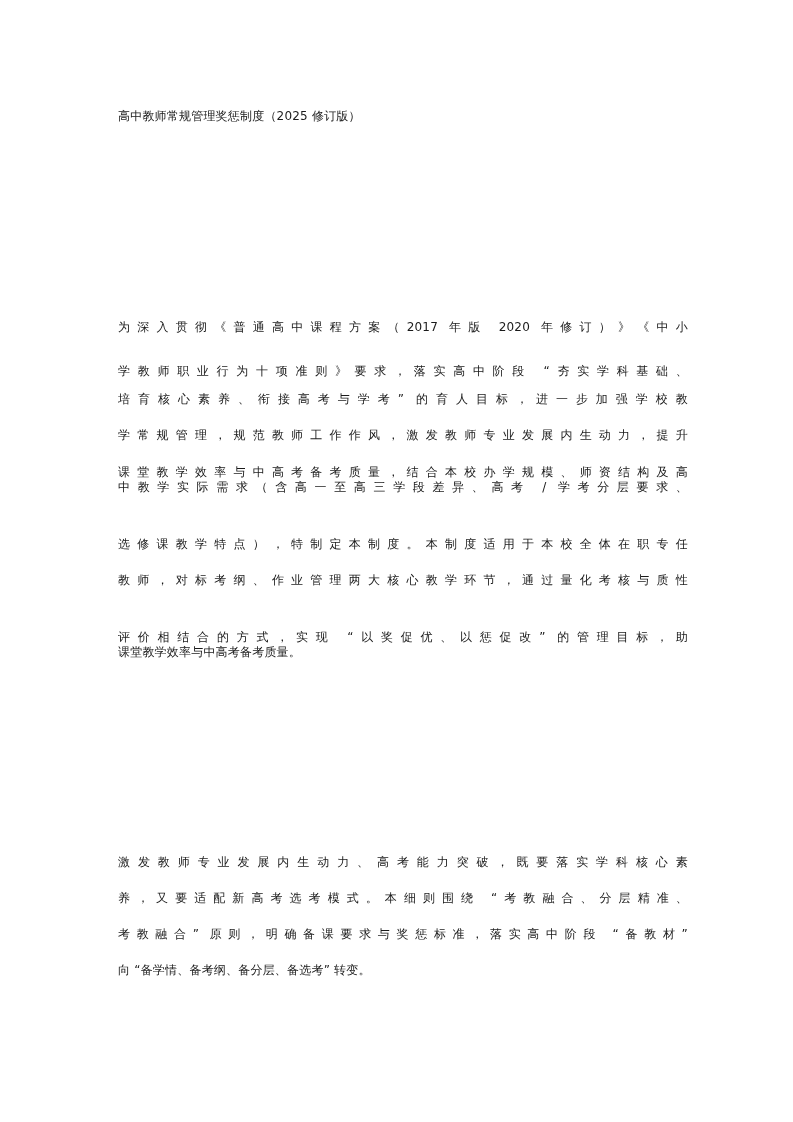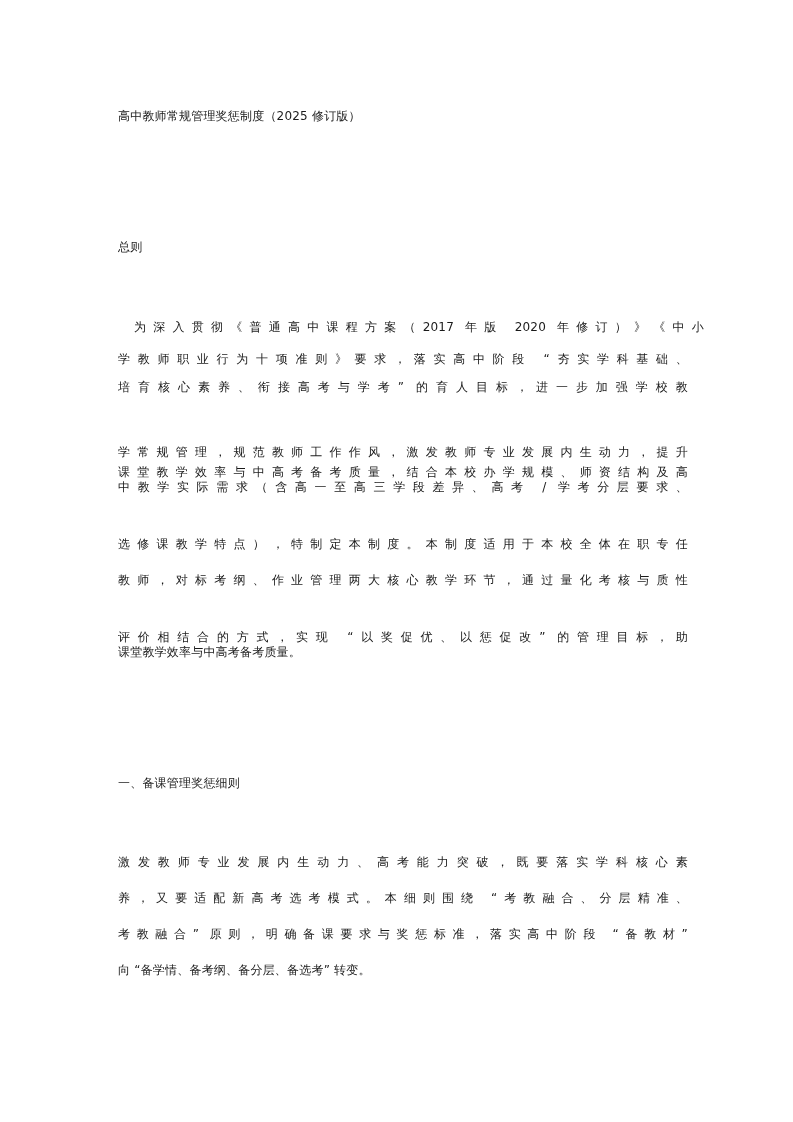--- a/index.html
+++ b/index.html
@@ -35,36 +35,34 @@
       text-align-last: justify;
     }
   </style>
 </head>
 <body>
 
 <div class="page">
 
   <div class="line" style="top:105px;">高中教师常规管理奖惩制度（2025 修订版）</div>
 
-  <div class="line" style="top:236px;">总则</div>
 
   <div>
-    <div class="line justify" style="top:316px;margin-left:16px;">为深入贯彻《普通高中课程方案（2017 年版 2020 年修订）》《中小</div>
-    <div class="line justify" style="top:348px;">学教师职业行为十项准则》要求，落实高中阶段 “夯实学科基础、</div>
-    <div class="line justify" style="top:376px;">培育核心素养、衔接高考与学考” 的育人目标，进一步加强学校教</div>
-    <div class="line justify" style="top:424px;margin-top:17px;">学常规管理，规范教师工作作风，激发教师专业发展内生动力，提升</div>
+    <div class="line justify" style="top:316px;">为深入贯彻《普通高中课程方案（2017 年版 2020 年修订）》《中小</div>
+    <div class="line justify" style="top:360px;">学教师职业行为十项准则》要求，落实高中阶段 “夯实学科基础、</div>
+    <div class="line justify" style="top:388px;">培育核心素养、衔接高考与学考” 的育人目标，进一步加强学校教</div>
+    <div class="line justify" style="top:424px;">学常规管理，规范教师工作作风，激发教师专业发展内生动力，提升</div>
     <div class="line justify" style="top:461px;">课堂教学效率与中高考备考质量，结合本校办学规模、师资结构及高</div>
     <div class="line justify" style="top:476px;">中教学实际需求（含高一至高三学段差异、高考 / 学考分层要求、</div>
     <div class="line justify" style="top:533px;">选修课教学特点），特制定本制度。本制度适用于本校全体在职专任</div>
     <div class="line justify" style="top:569px;">教师，对标考纲、作业管理两大核心教学环节，通过量化考核与质性</div>
     <div class="line justify" style="top:626px;">评价相结合的方式，实现 “以奖促优、以惩促改” 的管理目标，助</div>
     <div class="line" style="top:641px;">课堂教学效率与中高考备考质量。</div>
   </div>
 
-  <div class="line" style="top:772px;">一、备课管理奖惩细则</div>
 
   <div>
     <div class="line justify" style="top:851px;">激发教师专业发展内生动力、高考能力突破，既要落实学科核心素</div>
     <div class="line justify" style="top:887px;">养，又要适配新高考选考模式。本细则围绕 “考教融合、分层精准、</div>
     <div class="line justify" style="top:923px;">考教融合” 原则，明确备课要求与奖惩标准，落实高中阶段 “备教材”</div>
     <div class="line" style="top:959px;">向 “备学情、备考纲、备分层、备选考” 转变。</div>
   </div>
 
 </div>
 

